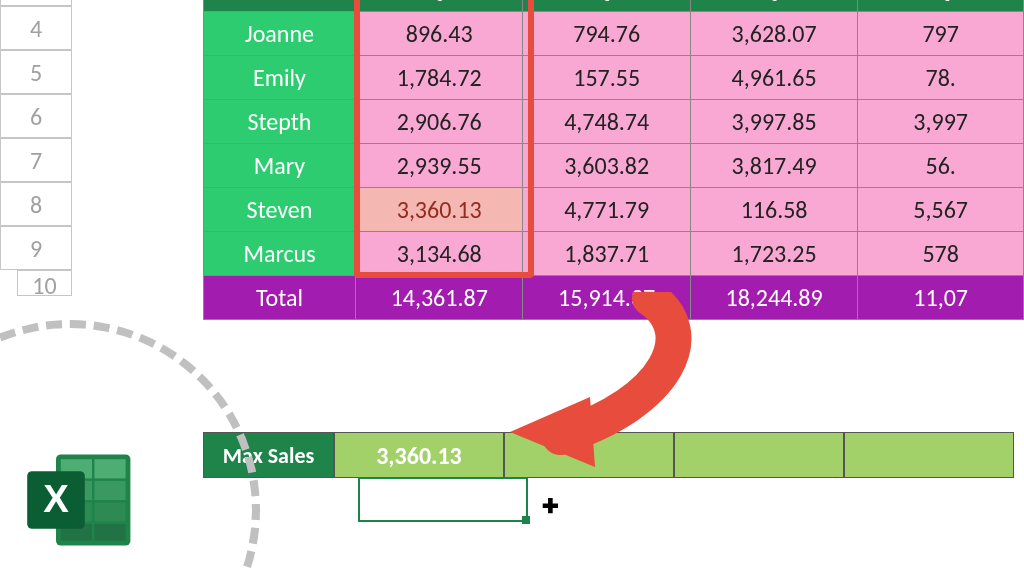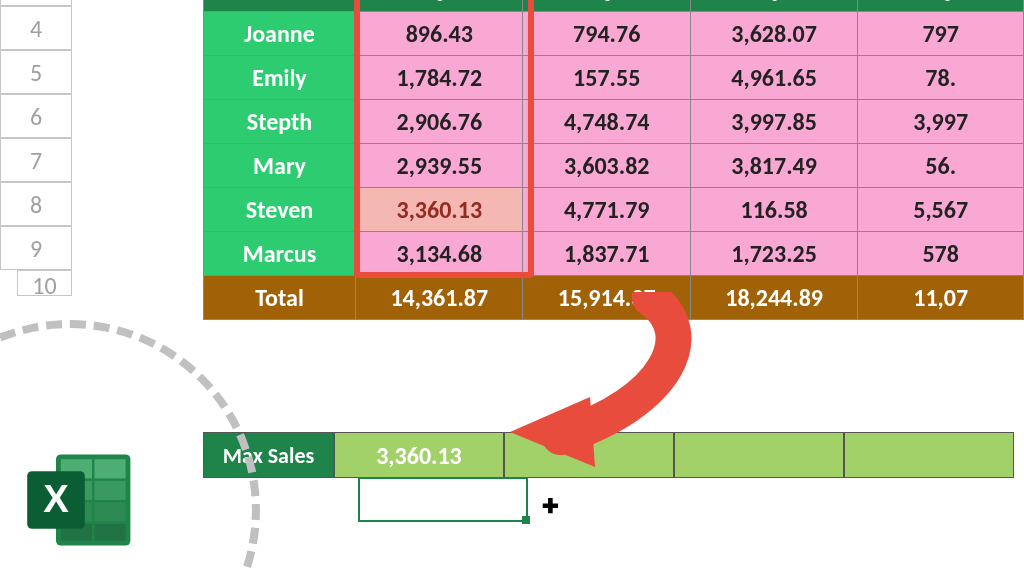--- a/index.html
+++ b/index.html
@@ -37,40 +37,40 @@
     top: -33px;
   }
   table.sales {
     border-collapse: collapse;
   }
   .sales th, .sales td {
     border: 1.5px solid #888;
     height: 44px;
     text-align: center;
     font-size: 24px;
-    font-weight: 700;
+    font-weight: 400;
     padding: 0 6px;
   }
   .sales th {
     background: #1e8449;
     color: #fff;
     font-weight: 700;
   }
   .sales td.name {
     background: #2ecc71;
     color: #fff;
     width: 155px;
   }
   .sales td.val {
     background: #f9a8d4;
     color: #222;
     width: 170px;
   }
   .sales tr.total td {
-    background: #a16207;
+    background: #a21caf;
     color: #fff;
   }
   .sales td.highlight {
     background: #f5b7b1;
     color: #922b21;
   }
 
   .red-box {
     position: absolute;
     border: 6px solid #e74c3c;

